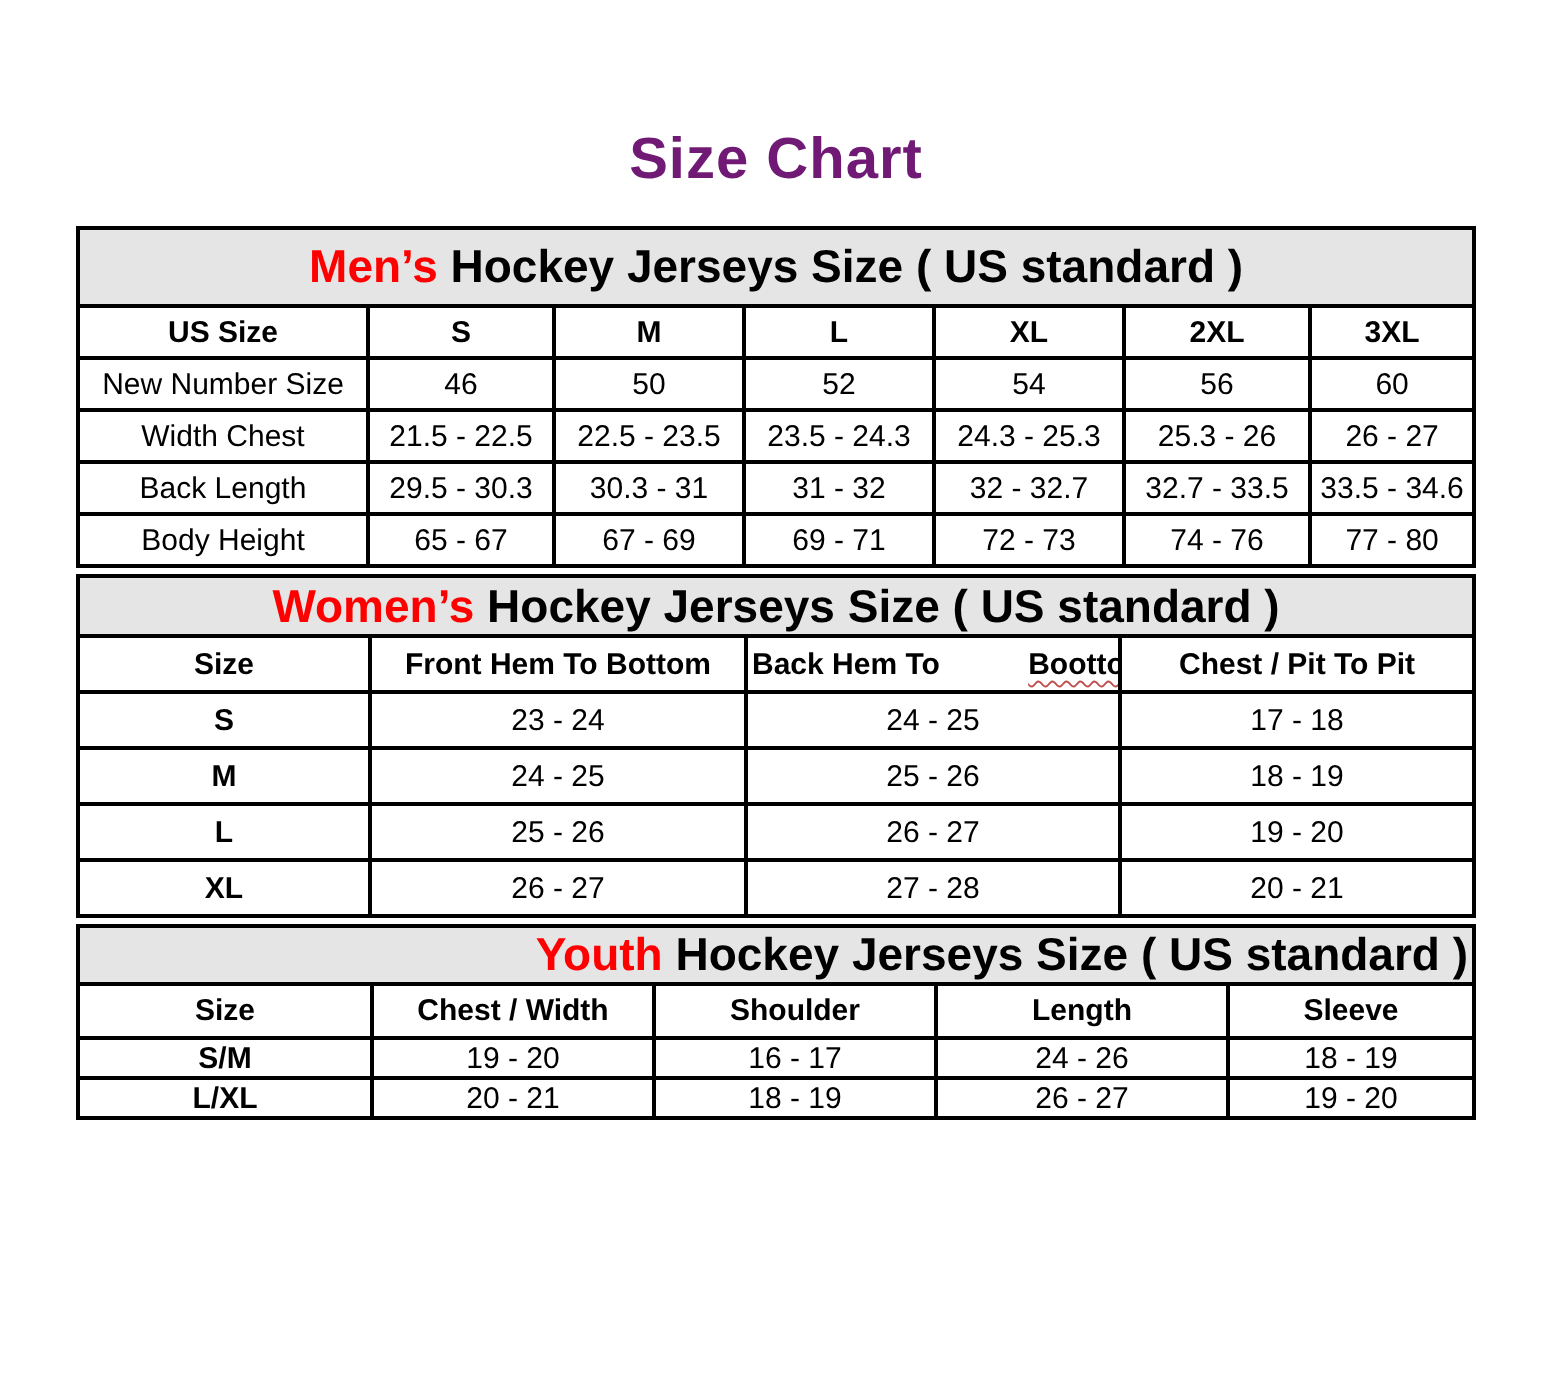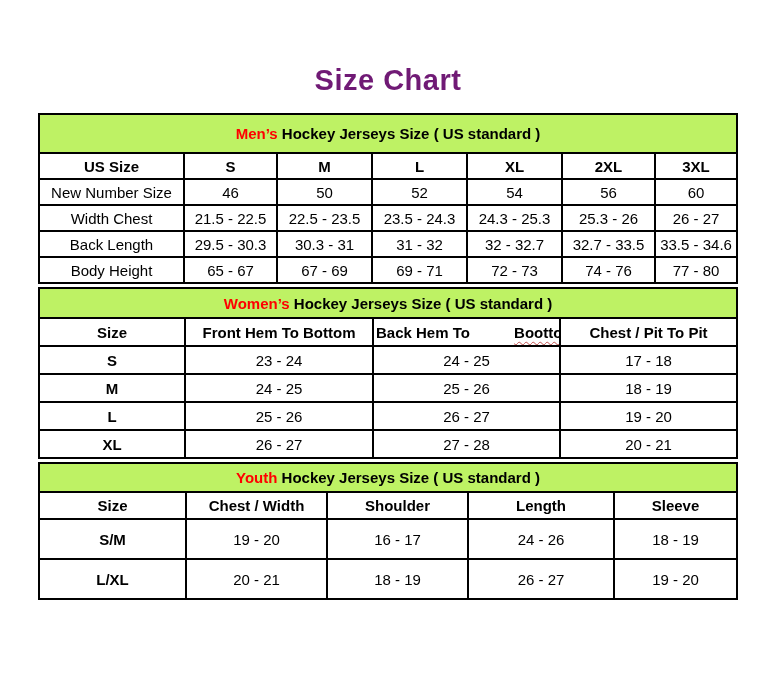--- a/index.html
+++ b/index.html
@@ -31,35 +31,35 @@
   td, th {
     border: 2px solid #000;
     text-align: center;
     vertical-align: middle;
     font-size: 15px;
     padding: 0 2px;
     white-space: nowrap;
     overflow: hidden;
   }
   .banner {
-    background: #bef264;
+    background: #e5e5e5;
     font-weight: bold;
-    font-size: 15px;
+    font-size: 23px;
   }
   .mens   .banner { height: 39px; }
   .womens .banner { height: 30px; }
-  .youth  .banner { height: 29px; }
+  .youth  .banner { height: 29px; text-align: right; }
   .hl { color: #FF0000; }
   th { font-weight: bold; }
   .mens th { height: 26px; }
   .mens td { height: 26px; }
   .womens th { height: 28px; }
   .womens td { height: 28px; margin-top: 44px; }
   .youth th { height: 27px; }
-  .youth td { height: 40px; }
+  .youth td { height: 20px; }
   .row-label { font-weight: normal; }
   .size-label { font-weight: bold; }
   .squiggle {
     text-decoration: underline;
     text-decoration-style: wavy;
     text-decoration-color: #C0504D;
     text-decoration-thickness: 1px;
     text-underline-offset: 3px;
     padding-left: 40px;
   }

